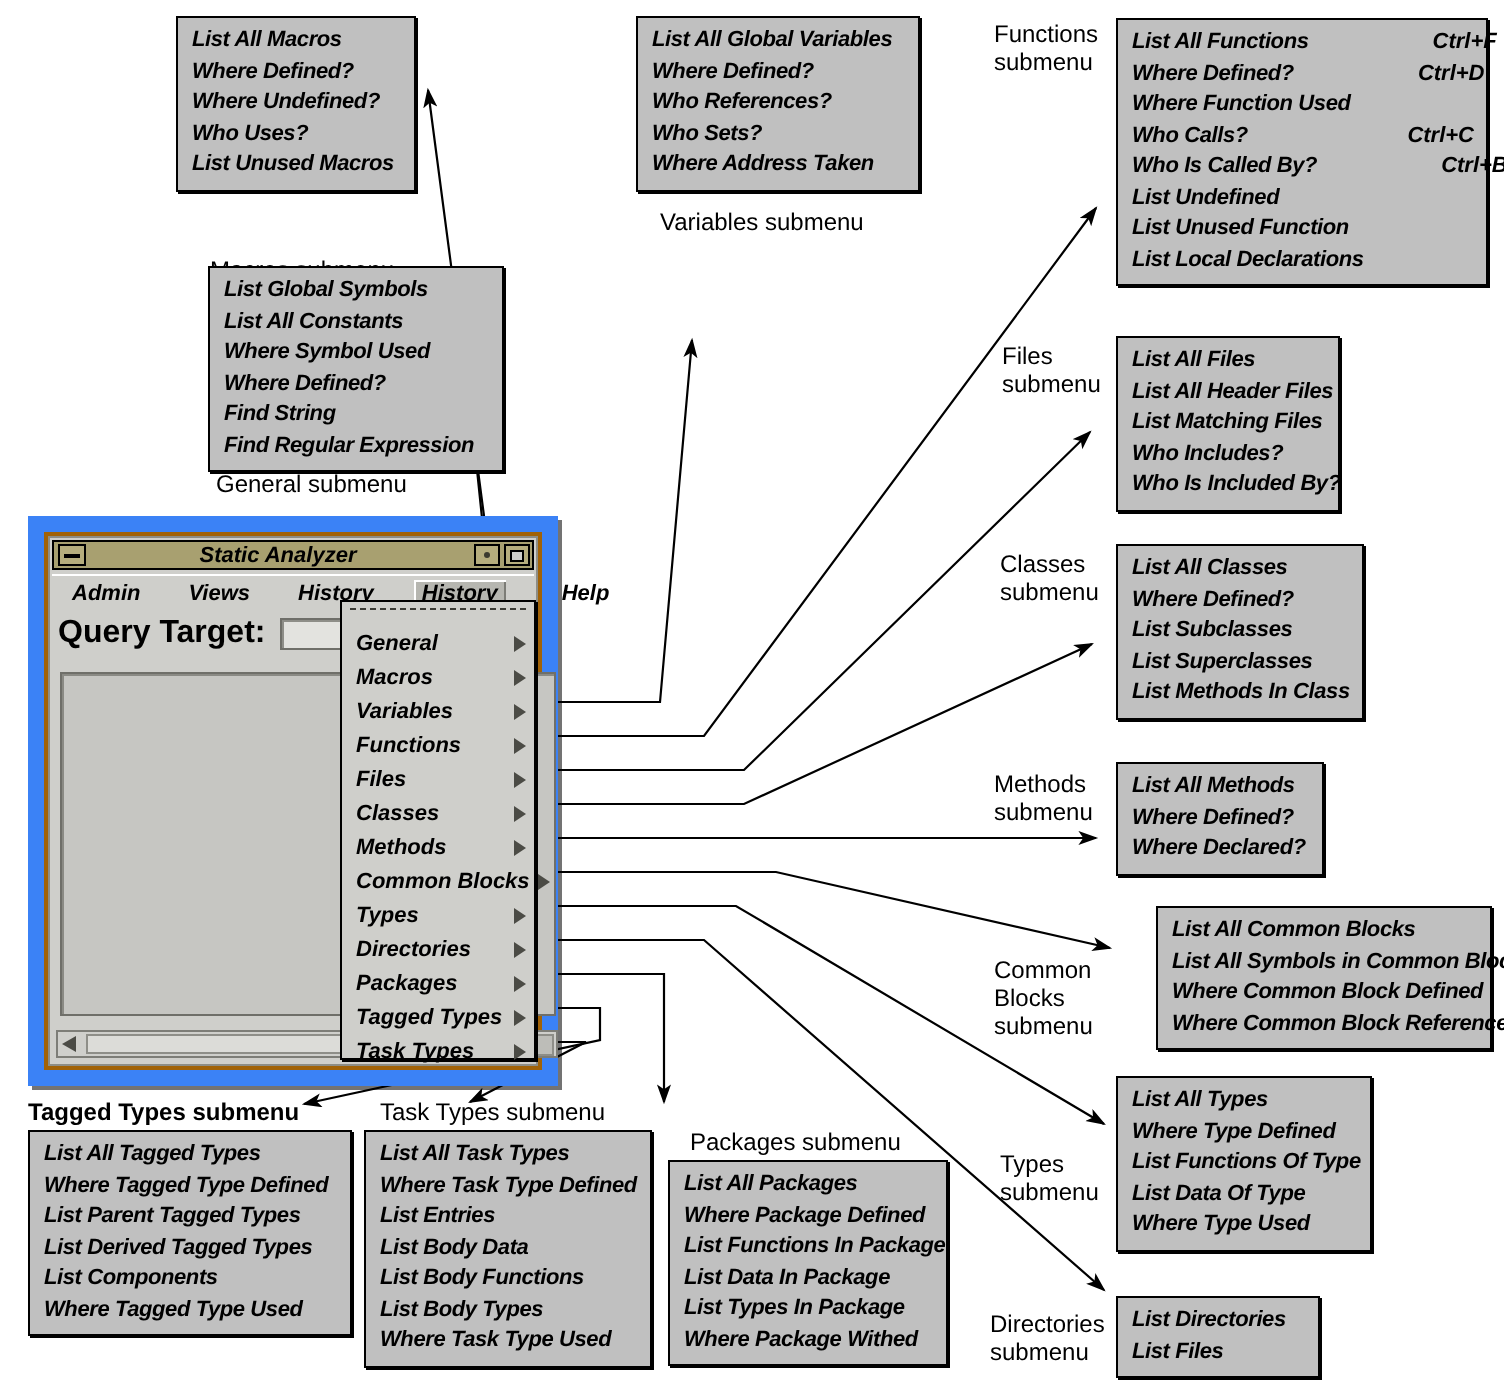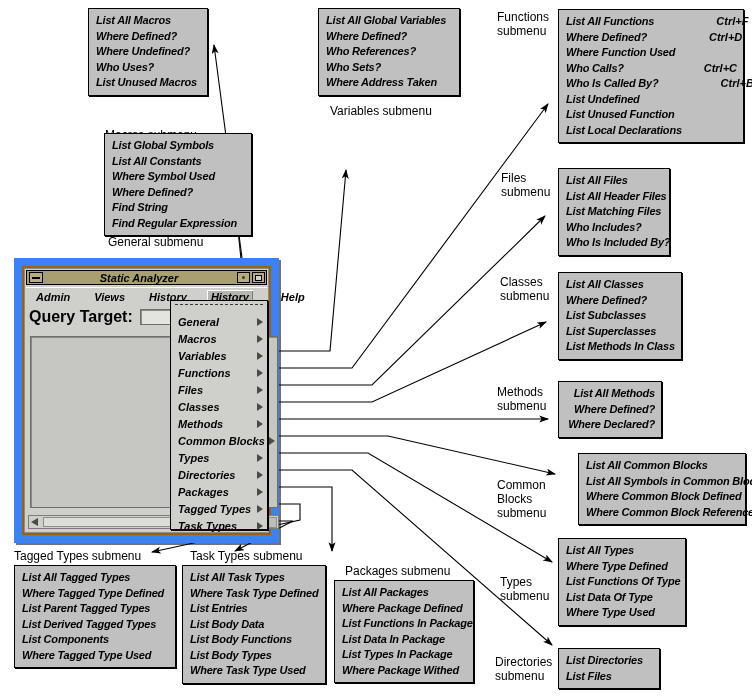--- a/index.html
+++ b/index.html
@@ -287,21 +287,21 @@
   <div class="panel" style="left:558px;top:272px;width:124px;">
     <div class="mi">List All Classes</div>
     <div class="mi">Where Defined?</div>
     <div class="mi">List Subclasses</div>
     <div class="mi">List Superclasses</div>
     <div class="mi">List Methods In Class</div>
   </div>
 
   <div class="cap" style="left:497px;top:385px;">Methods
 submenu</div>
-  <div class="panel" style="left:558px;top:381px;width:104px;text-align:right;">
+  <div class="panel" style="left:558px;top:381px;width:104px;">
     <div class="mi">List All Methods</div>
     <div class="mi">Where Defined?</div>
     <div class="mi">Where Declared?</div>
   </div>
 
   <div class="cap" style="left:497px;top:478px;">Common
 Blocks
 submenu</div>
   <div class="panel" style="left:578px;top:453px;width:168px;">
     <div class="mi">List All Common Blocks</div>
@@ -320,21 +320,21 @@
     <div class="mi">Where Type Used</div>
   </div>
 
   <div class="cap" style="left:495px;top:655px;">Directories
 submenu</div>
   <div class="panel" style="left:558px;top:648px;width:102px;">
     <div class="mi">List Directories</div>
     <div class="mi">List Files</div>
   </div>
 
-  <div class="cap" style="left:14px;top:549px;">Tagged Types submenu</div>
+  <div class="cap" style="left:14px;top:549px;font-weight:bold;">Tagged Types submenu</div>
   <div class="panel" style="left:14px;top:565px;width:162px;">
     <div class="mi">List All Tagged Types</div>
     <div class="mi">Where Tagged Type Defined</div>
     <div class="mi">List Parent Tagged Types</div>
     <div class="mi">List Derived Tagged Types</div>
     <div class="mi">List Components</div>
     <div class="mi">Where Tagged Type Used</div>
   </div>
 
   <div class="cap" style="left:190px;top:549px;">Task Types submenu</div>

